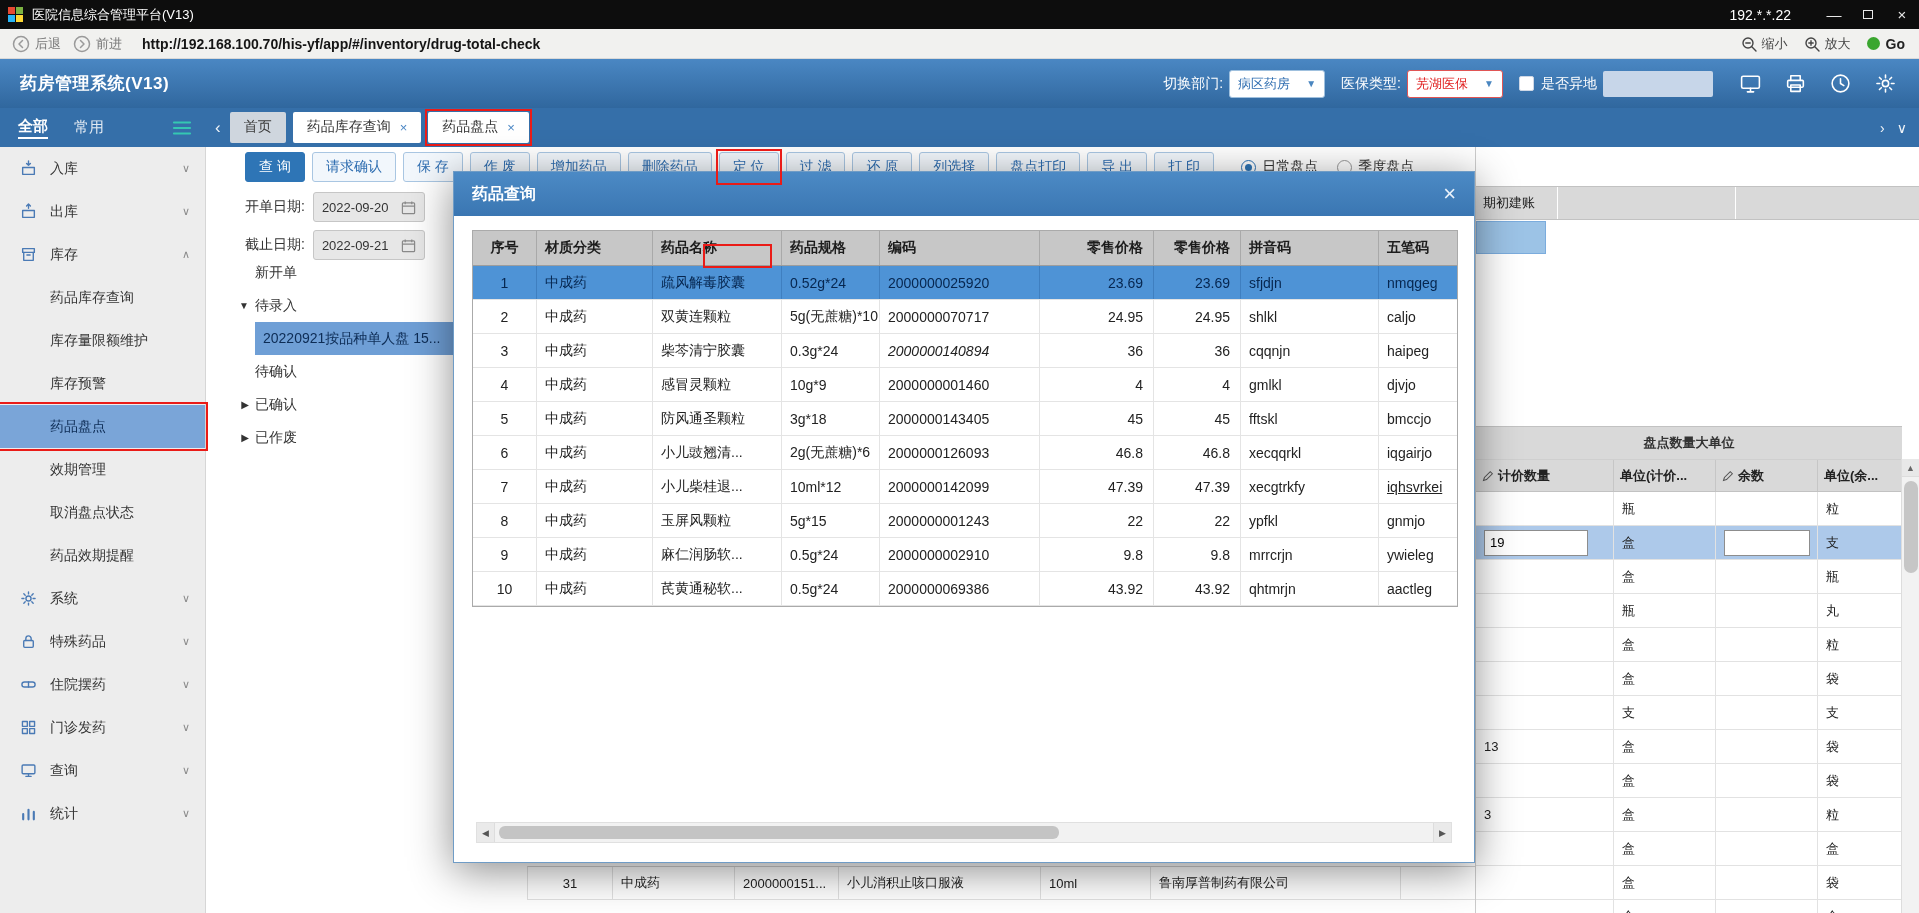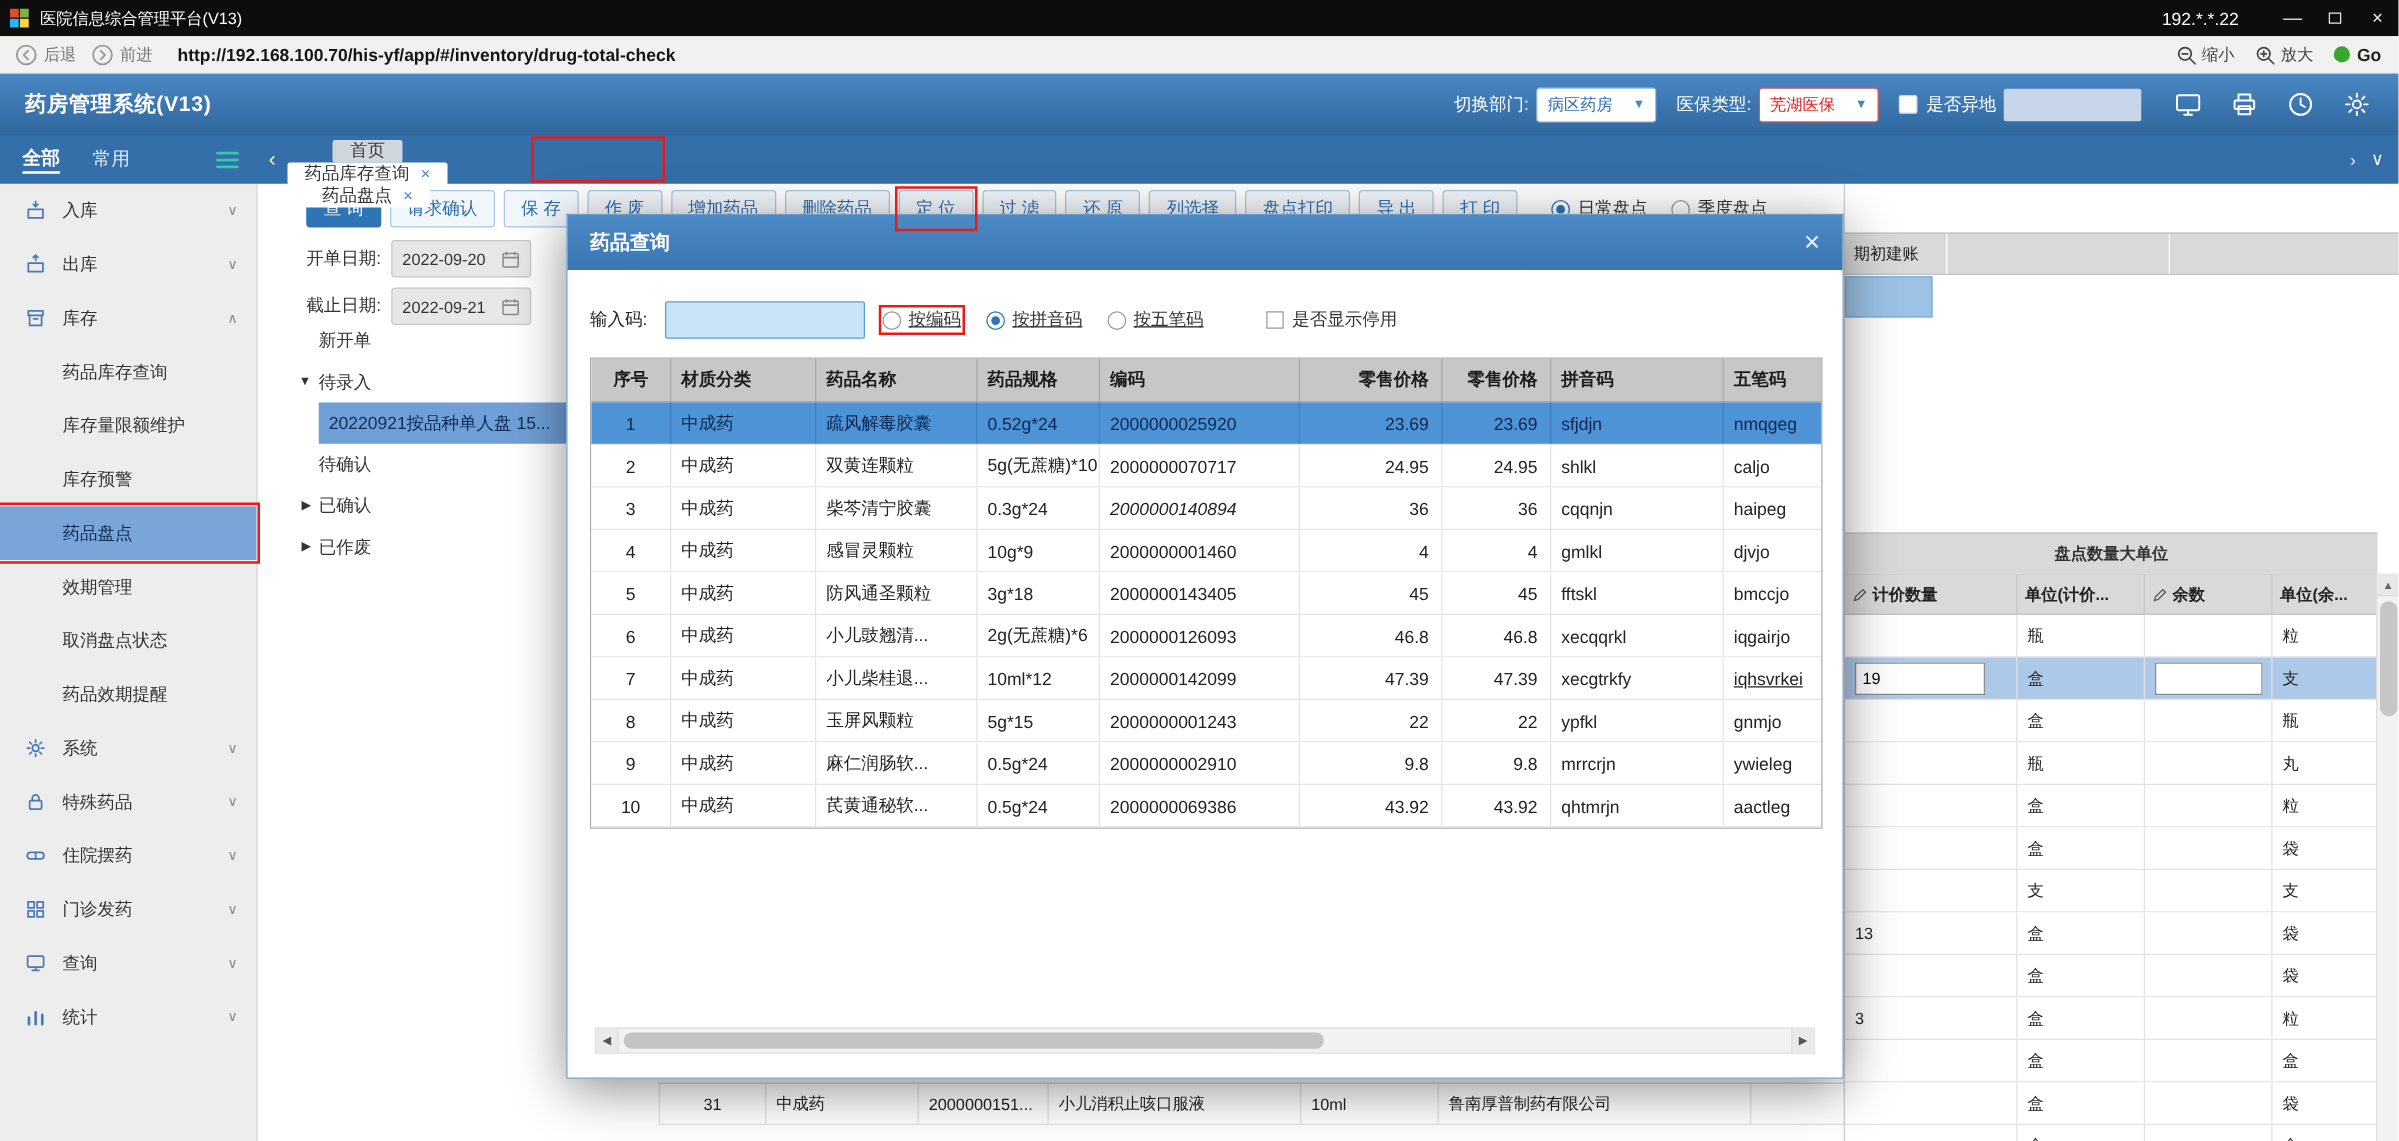--- a/index.html
+++ b/index.html
@@ -48,21 +48,21 @@
   .hinput{width:110px;height:26px;background:#c7d6e9;border:none;border-radius:2px;margin-right:26px;}
   .hicon{margin-right:22px;}
 
   
   #tabbar{position:absolute;left:0;top:108px;width:100%;height:39px;background:#356fa9;display:flex;align-items:center;z-index:10;}
   #tab-left{width:206px;display:flex;align-items:center;color:#fff;font-size:15px;flex:none;}
   #tab-all{margin-left:18px;font-weight:bold;border-bottom:2px solid #fff;padding-bottom:1px;}
   #tab-common{margin-left:26px;opacity:.85;}
   #hamburger{margin-left:auto;margin-right:14px;color:var(--hamburger-teal,#35c7b2);}
   .strip-chev{color:#fff;font-size:17px;margin:0 9px;opacity:.92;}
-  #tab-strip{display:flex;align-items:center;height:32px;flex-direction:column;}
+  #tab-strip{display:flex;align-items:flex-start;height:32px;}
   .tab{height:31px;display:flex;align-items:center;padding:0 14px;margin-right:7px;border-radius:2px;background:#fff;color:#333;font-size:14px;}
   .tab.first{background:#cfd6de;color:#3a3a3a;}
   .tab .x{margin-left:9px;color:#4a86c4;font-size:13px;}
   #tabbar .spacer{flex:1;}
   .strip-right{color:#fff;font-size:14px;margin-right:12px;opacity:.92;}
 
   
   #sidebar{position:absolute;left:0;top:147px;width:206px;height:766px;background:#ededed;border-right:1px solid #d6d6d6;}
   .side-item{height:43px;display:flex;align-items:center;padding-left:20px;font-size:14px;color:#333;position:relative;}
   .side-icon{width:17px;height:17px;margin-right:13px;flex:none;}
@@ -583,42 +583,20 @@
       <div class="up">▲</div>
       <div class="rp-thumb"></div>
     </div>
   </div>
 
   <div id="modal">
     <div id="modal-header">
       <span id="modal-title">药品查询</span>
       <span id="modal-close">×</span>
     </div>
-    <div id="modal-inputrow">
-      <span id="modal-input-label">输入码:</span>
-      <input id="modal-input" value="" style="">
-      <span id="modal-radio-group">
-          <span class="radio-wrap">
-            <span class="radio"></span>
-            <span class="radio-label">按编码</span>
-          </span>
-          <span class="radio-wrap">
-            <span class="radio on"></span>
-            <span class="radio-label">按拼音码</span>
-          </span>
-          <span class="radio-wrap">
-            <span class="radio"></span>
-            <span class="radio-label">按五笔码</span>
-          </span>
-        </span>
-      <span id="modal-checkwrap">
-        <span class="checkbox"></span>
-        <span class="radio-label">是否显示停用</span>
-      </span>
-    </div>
     <div id="modal-table">
       <div id="mt-head">
           <div class="mth al-center" style="width: 64px;">序号</div>
           <div class="mth al-left" style="width: 116px;">材质分类</div>
           <div class="mth al-left" style="width: 129px;">药品名称</div>
           <div class="mth al-left" style="width: 98px;">药品规格</div>
           <div class="mth al-left" style="width: 160px;">编码</div>
           <div class="mth al-right" style="width: 114px;">零售价格</div>
           <div class="mth al-right" style="width: 87px;">零售价格</div>
           <div class="mth al-left" style="width: 138px;">拼音码</div>

